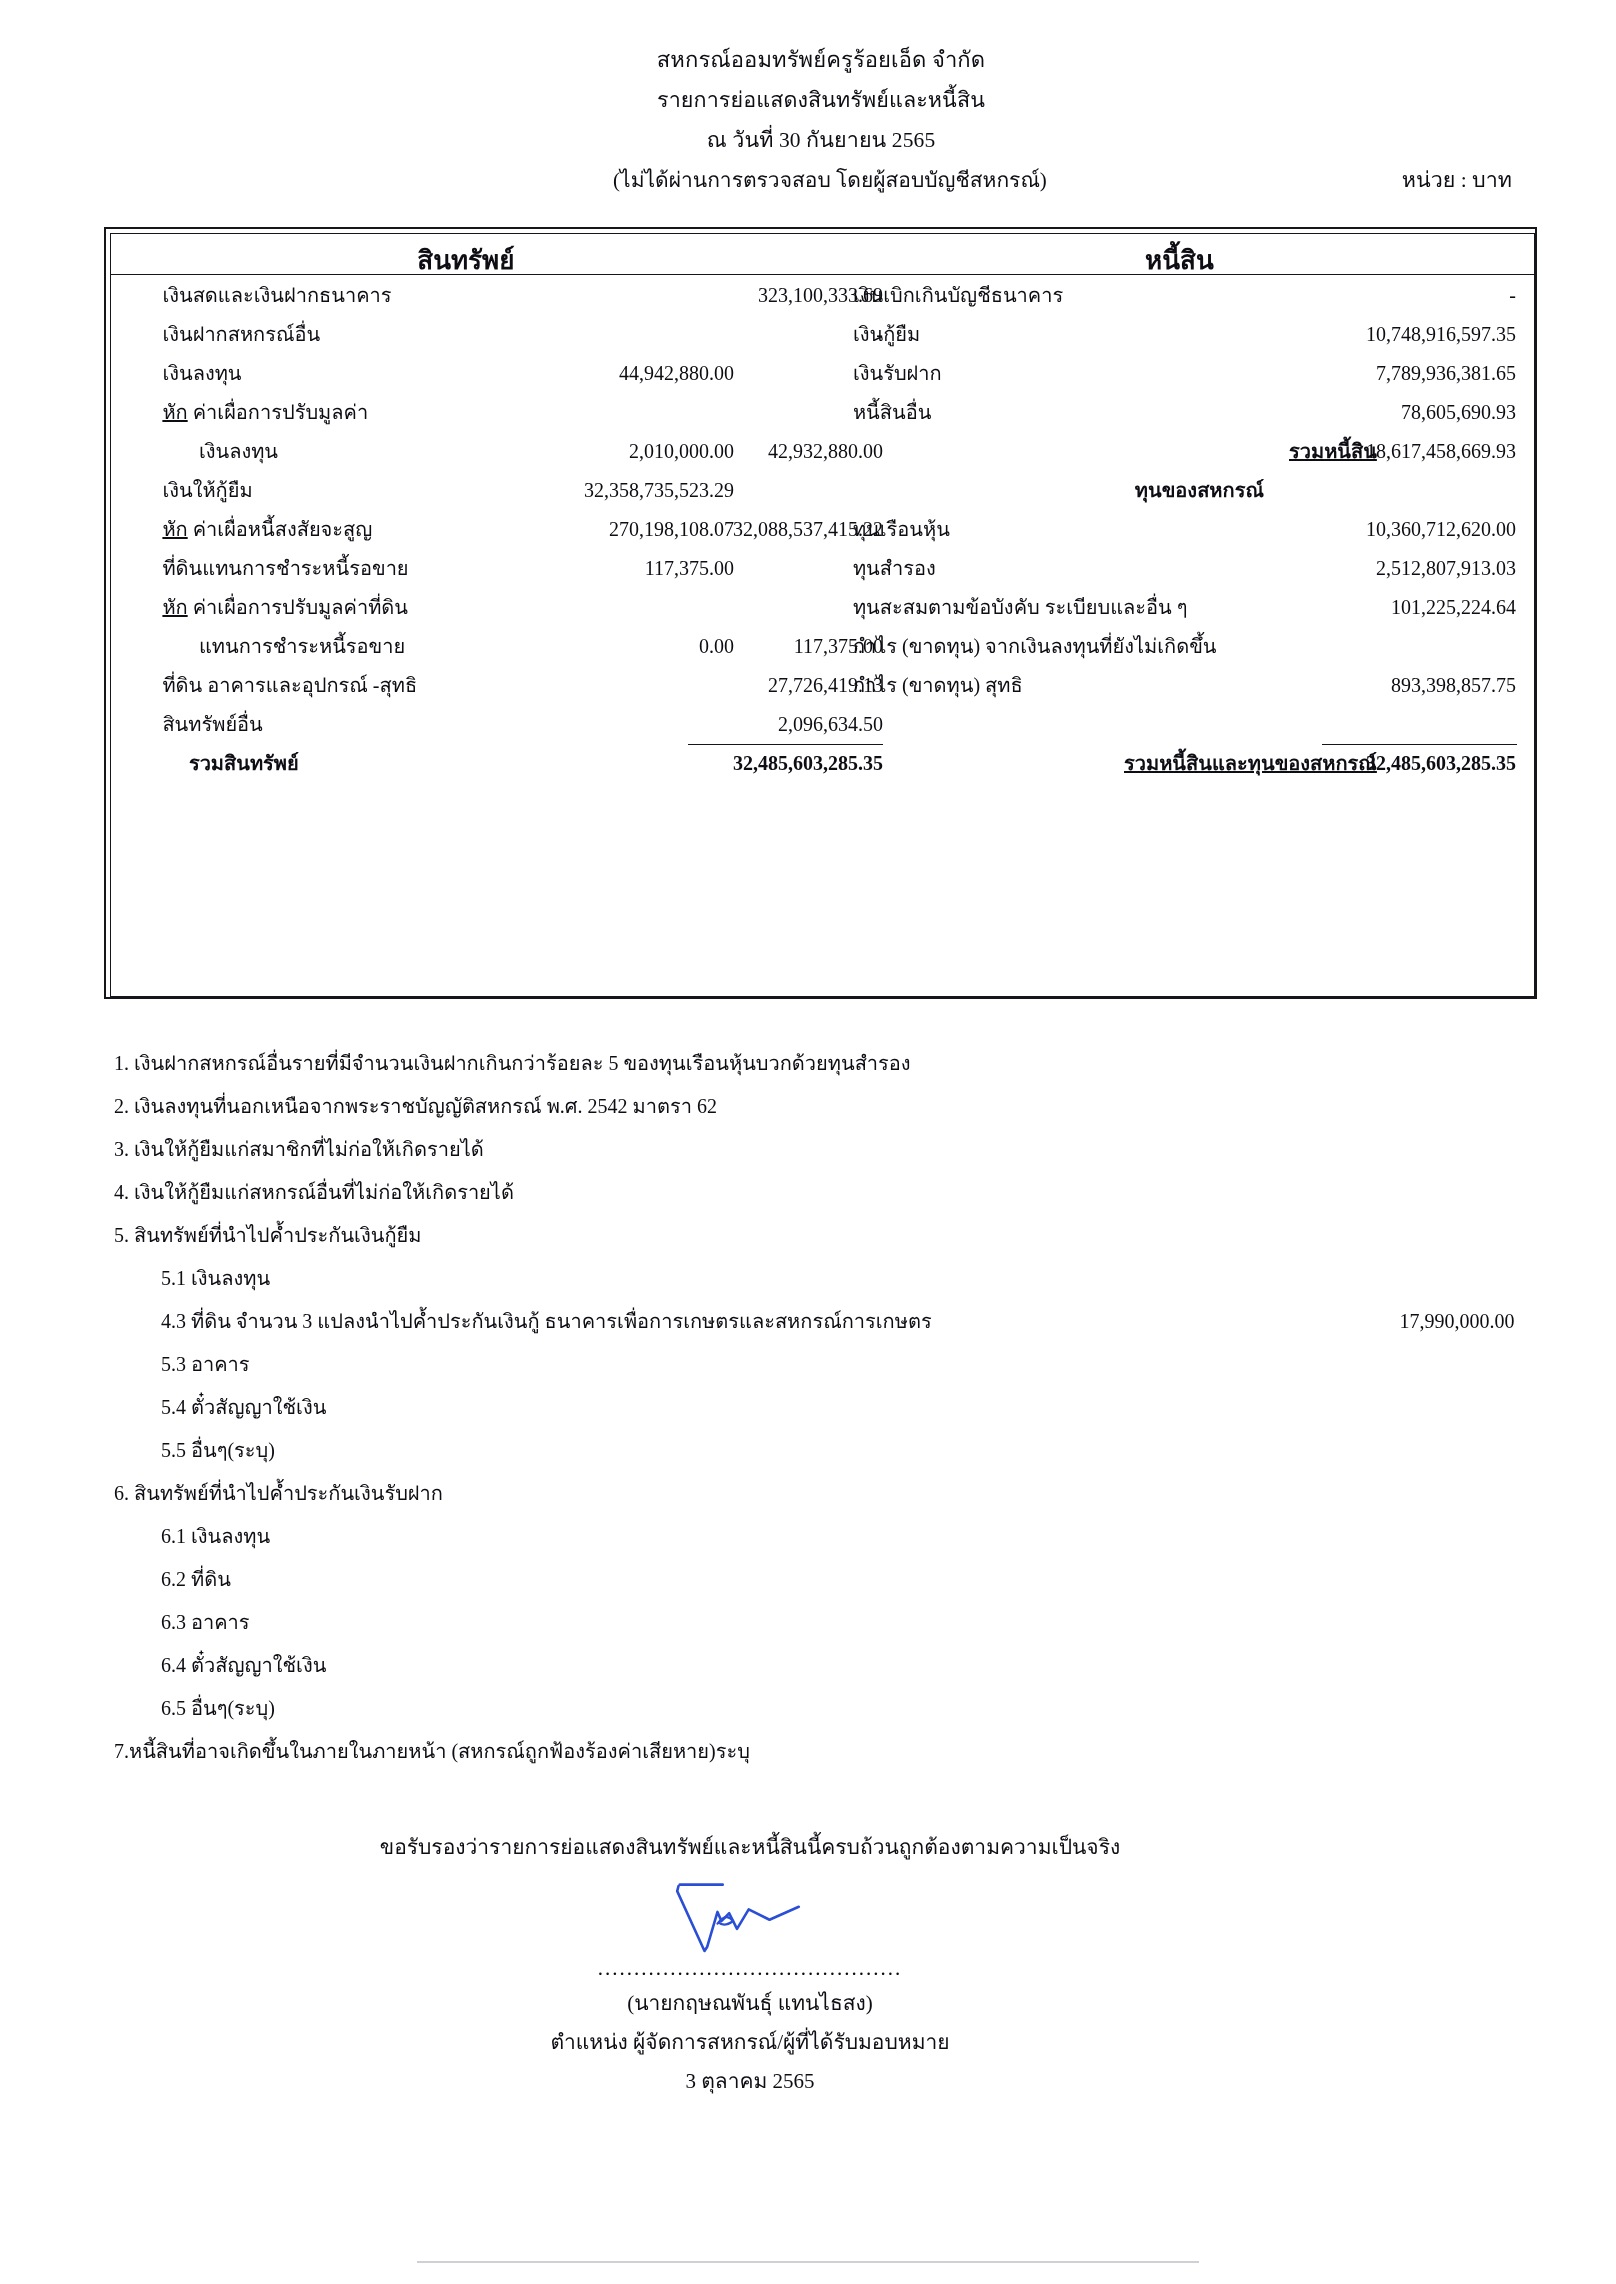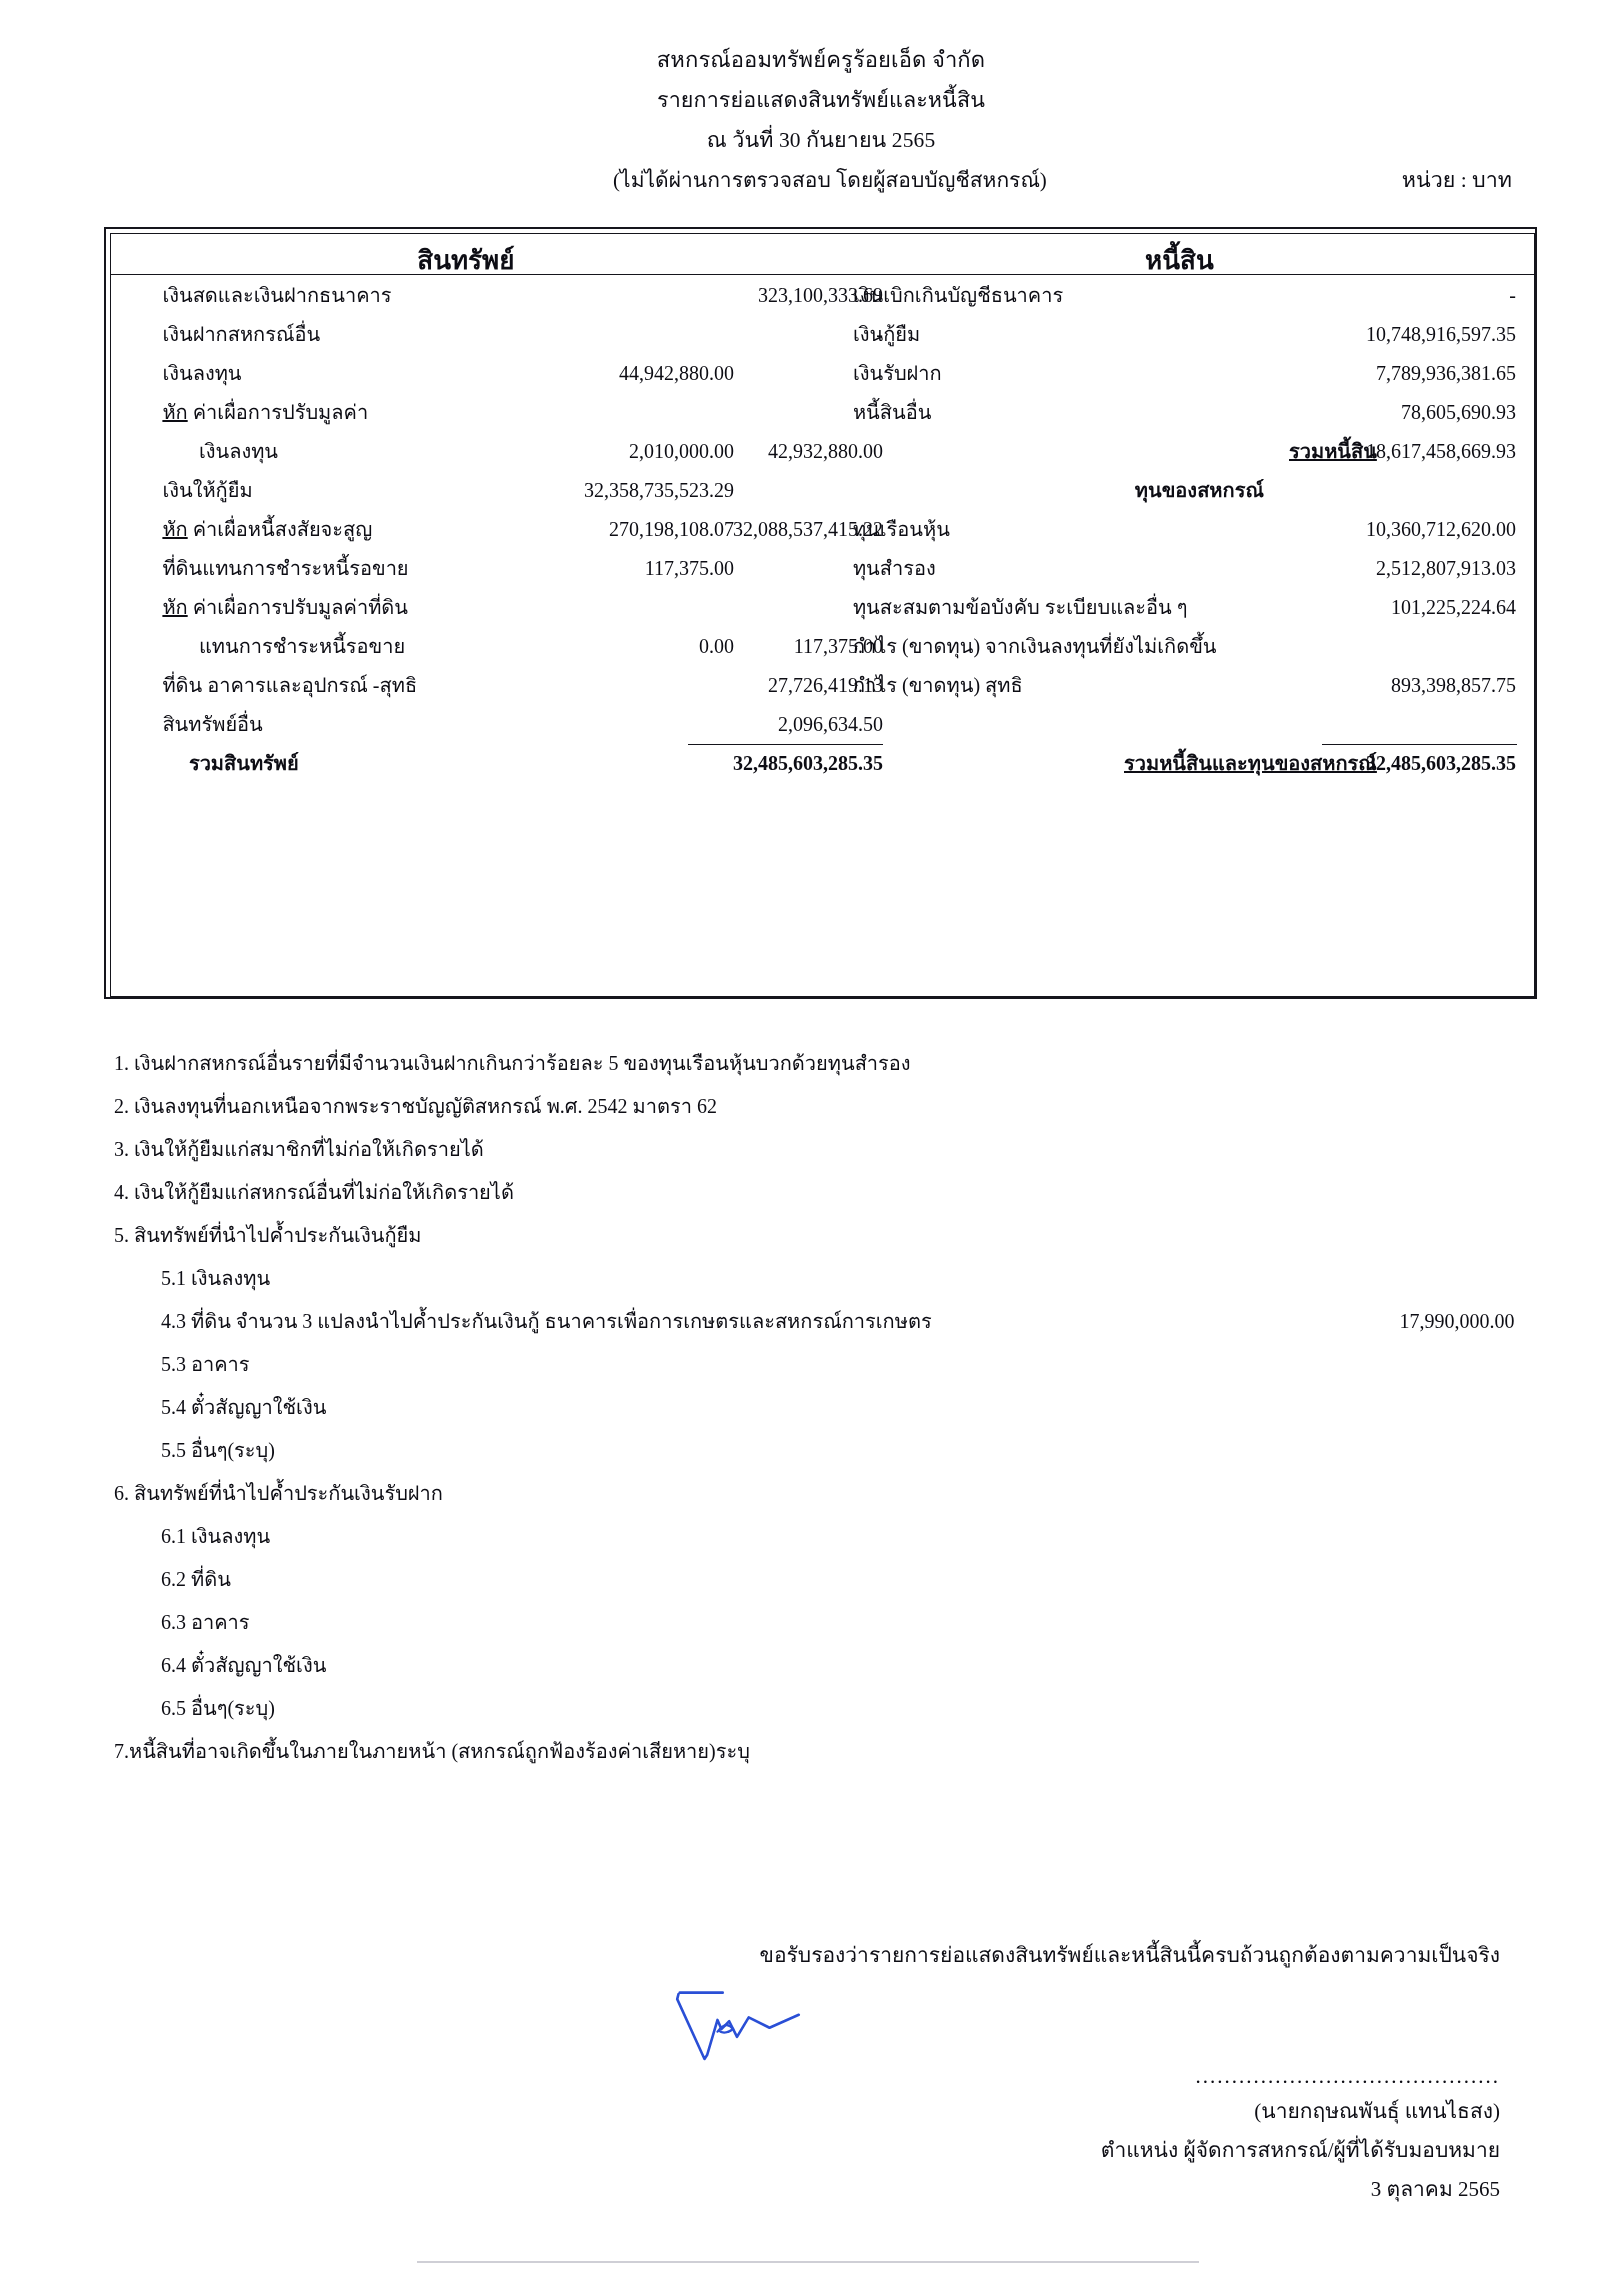--- a/index.html
+++ b/index.html
@@ -183,23 +183,23 @@
     position: absolute;
     right: 19.5px;
     top: 0;
     font-size: 20px;
   }
 
   
   .footer {
     position: absolute;
     left: 0;
-    top: 1936px;
+    top: 1828px;
     width: 1500px;
-    text-align: right;
+    text-align: center;
   }
   .footer .cert {
     font-size: 21px;
     line-height: 39px;
   }
   .sig-area {
     position: relative;
     height: 117px;
   }
   .sig-svg {

